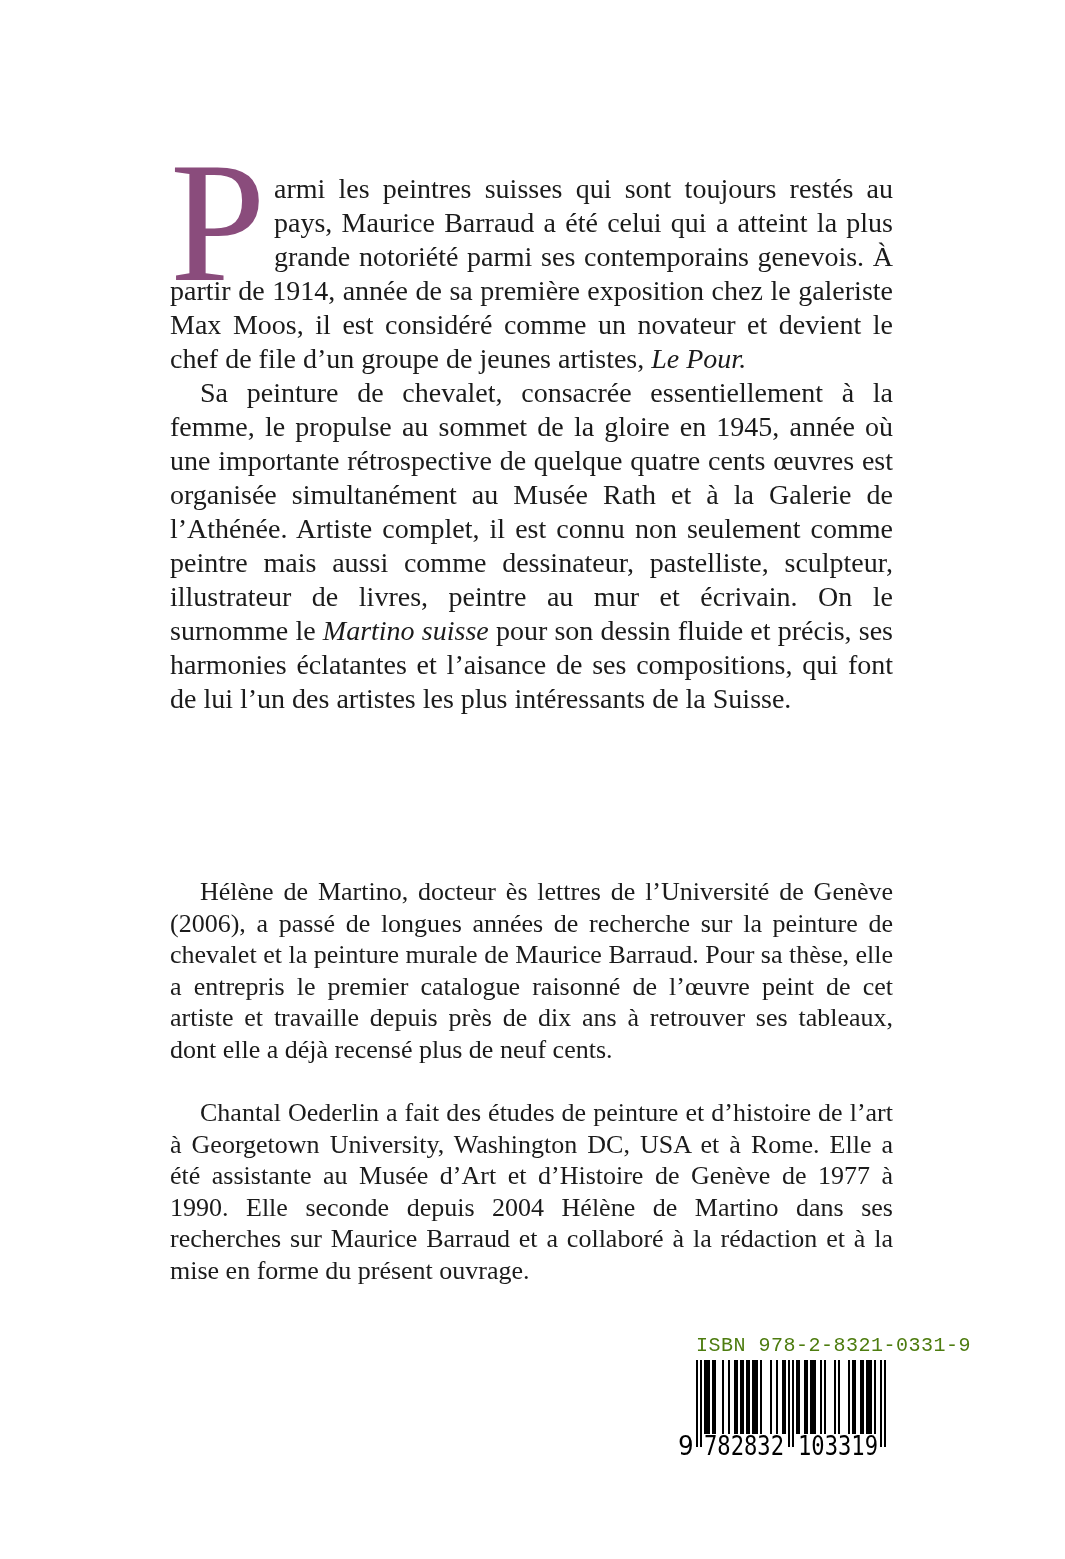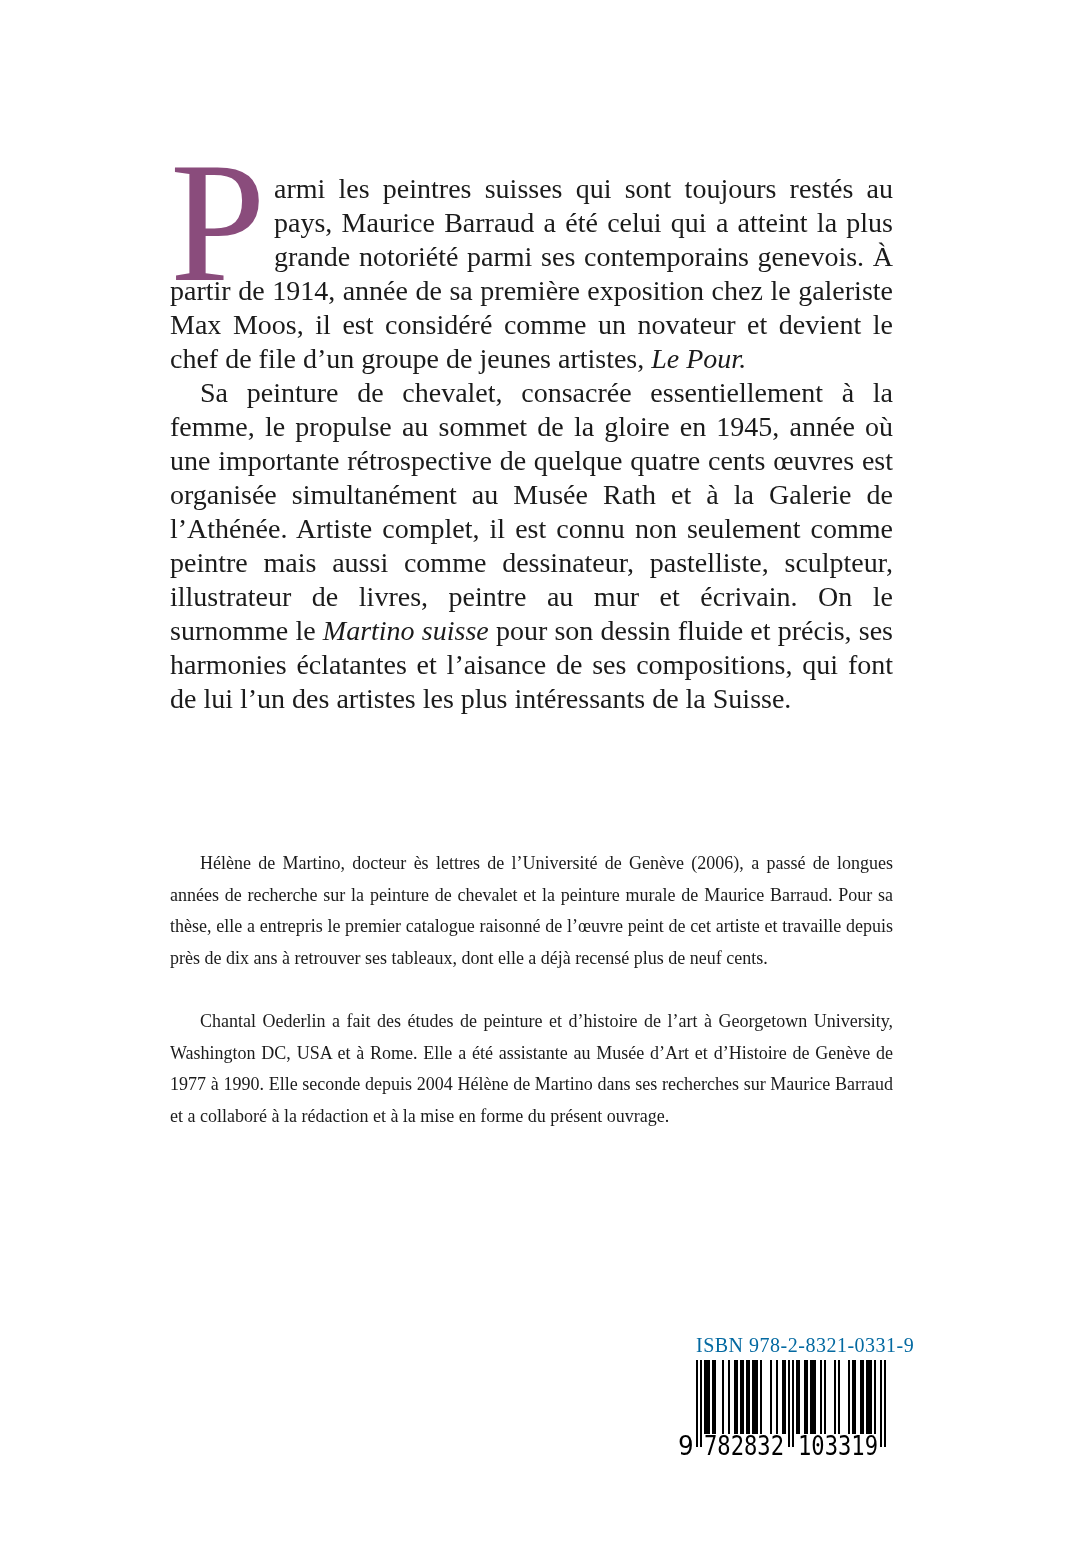--- a/index.html
+++ b/index.html
@@ -41,47 +41,47 @@
     color: #8a4c7c;
     font-family: "Liberation Serif", serif;
   }
   .para2 { text-indent: 30px; }
   .it { font-style: italic; }
 
   
   .bios {
     position: absolute;
     left: 170px;
-    top: 848px;
+    top: 876px;
     width: 723px;
-    font-size: 18px;
+    font-size: 26px;
     line-height: 31.5px;
     text-align: justify;
   }
   .bios p {
     margin: 0 0 32px 0;
     text-indent: 30px;
   }
 
   
   .barcode {
     position: absolute;
     left: 676px;
     top: 1334px;
     width: 212px;
   }
   .isbn-label {
     margin-left: 20px;
     width: 192px;
     text-align: center;
-    font-family: Liberation Serif, serif;
+    font-family: Liberation Mono, monospace;
     font-size: 20px;
     letter-spacing: 0.5px;
     white-space: nowrap;
-    color: #0369a1;
+    color: #4d7c0f;
   }
   .ean-svg {
     display: block;
     margin-top: 3px;
     width: 212px;
     height: 97px;
   }
   .ean-svg rect { fill: #000000; }
   .ean-svg text {
     font-family: "DejaVu Sans Mono", monospace;

